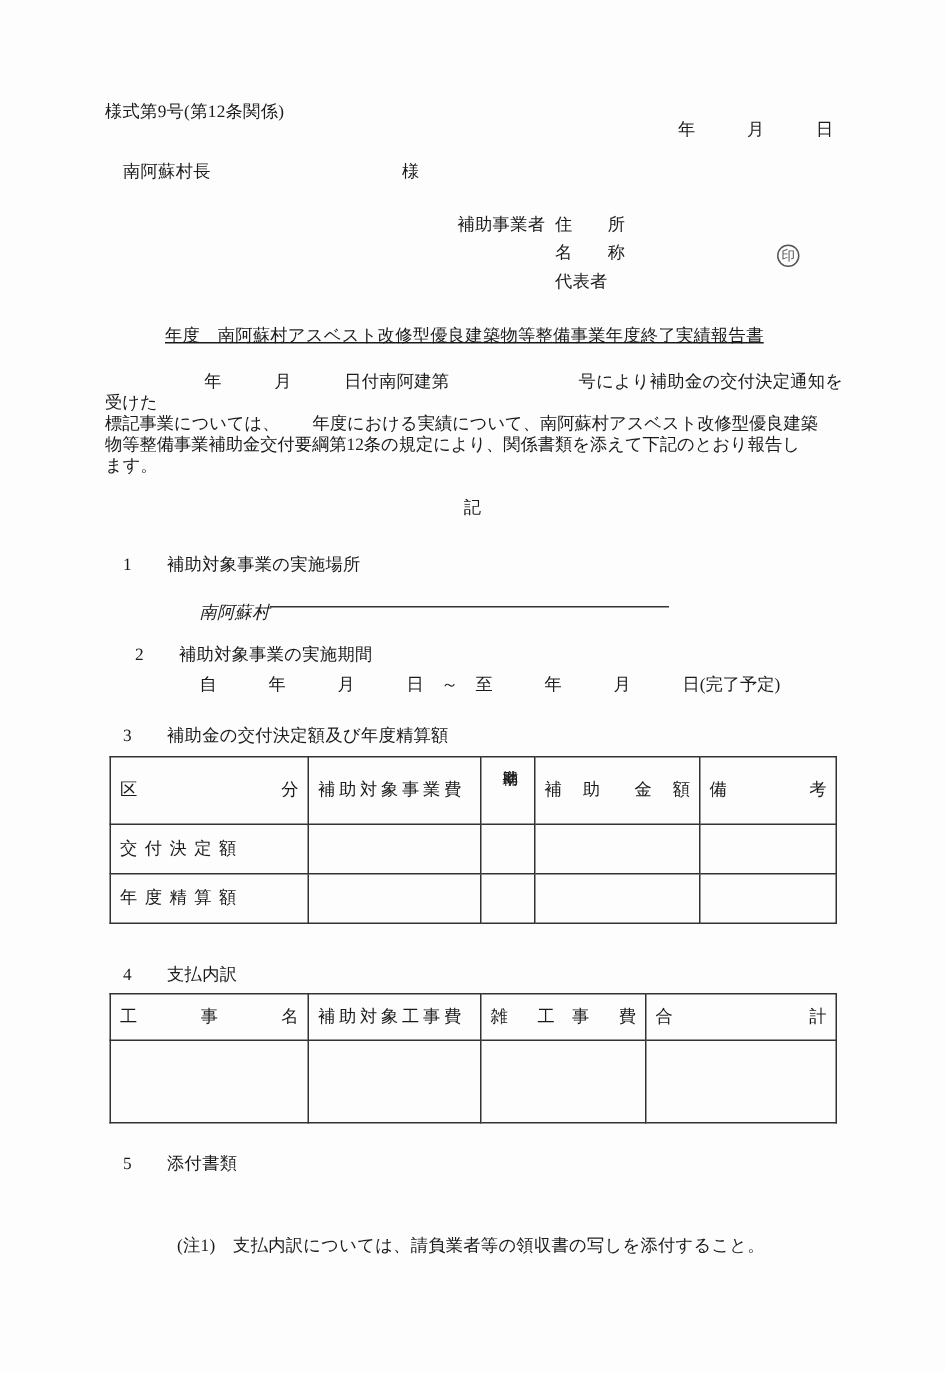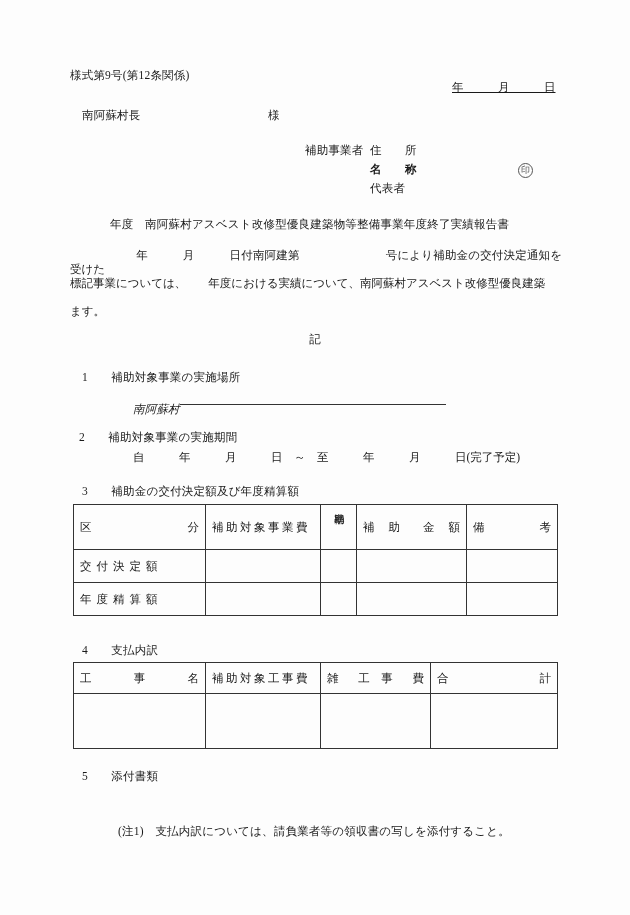--- a/index.html
+++ b/index.html
@@ -24,47 +24,47 @@
   .t {
     position: absolute;
     white-space: pre;
     font-size: 11.5px;
     line-height: 1.0;
     letter-spacing: 0.2px;
   }
 
   
   .form-no        { left: 70px;  top: 70px;  font-size: 11.5px; }
-  .date-line      { left: 452px; top: 82px;  font-size: 11.5px; letter-spacing: 0px; text-decoration: underline; }
+  .date-line      { left: 452px; top: 82px;  font-size: 11.5px; letter-spacing: 0px; }
   .addressee      { left: 82px;  top: 110px; font-size: 11.5px; }
   .addressee-sama { left: 268px; top: 110px; font-size: 11.5px; }
 
   
   .appl-label { left: 305px; top: 145px; font-size: 11.5px; }
   .appl-row   { left: 370px; font-size: 11.5px; }
   .appl-addr  { top: 145px; }
-  .appl-name  { top: 164px; font-weight: bold; }
+  .appl-name  { top: 164px; }
   .appl-rep   { top: 183px; }
   .seal {
     position: absolute;
     left: 518px;
     top: 163px;
     width: 13px;
     height: 13px;
     border: 1px solid #555;
     border-radius: 50%;
     font-size: 9px;
     line-height: 13px;
     text-align: center;
     color: #555;
     font-family: "Liberation Serif", serif;
   }
 
   
-  .doc-title { left: 110px; top: 219px; font-size: 11.5px; }
+  .doc-title { left: 110px; top: 219px; font-size: 11.5px; text-decoration: underline; }
 
   
   .body-para {
     position: absolute;
     left: 70px;
     top: 248px;
     width: 492px;
     font-size: 11.5px;
     line-height: 14px;
     text-align: justify;
@@ -78,21 +78,21 @@
   .s1-head { left: 82px;  top: 372px; }
   .s1-body { left: 133px; top: 404px; font-style: italic; }
   .s1-rule {
     position: absolute;
     left: 180px;
     top: 404px;
     width: 266px;
     border-bottom: 1px solid #333;
   }
 
-  .s2-head { left: 79px;  top: 432px; }
+  .s2-head { left: 90px;  top: 432px; }
   .s2-body { left: 133px; top: 452px; letter-spacing: 0px; }
 
   .s3-head { left: 82px;  top: 486px; }
   .s4-head { left: 82px;  top: 645px; }
 
   .s5-head  { left: 82px;  top: 771px; }
   .s5-items { left: 100px; top: 790px; }
   .note1    { left: 118px; top: 826px; }
 
   
@@ -144,21 +144,21 @@
   <div class="t addressee-sama">様</div>
 
   <div class="t appl-label">補助事業者</div>
   <div class="t appl-row appl-addr">住　　所</div>
   <div class="t appl-row appl-name">名　　称</div>
   <div class="t appl-row appl-rep">代表者</div>
   <div class="seal">印</div>
 
   <div class="t doc-title">年度　南阿蘇村アスベスト改修型優良建築物等整備事業年度終了実績報告書</div>
 
-  <div class="body-para"><span class="ind"></span><span>年　　　月　　　日付南阿建第</span><span class="gapL"></span><span>号により補助金の交付決定通知を受けた</span><br><span>標記事業については、</span><span class="gapS"></span><span>年度における実績について、南阿蘇村アスベスト改修型優良建築</span><br><br><span>ます。</span></div>
+  <div class="body-para"><span class="ind"></span><span>年　　　月　　　日付南阿建第</span><span class="gapL"></span><span>号により補助金の交付決定通知を受けた</span><br><span>標記事業については、</span><span class="gapS"></span><span>年度における実績について、南阿蘇村アスベスト改修型優良建築</span><br><span>物等整備事業補助金交付要綱第12条の規定により、関係書類を添えて下記のとおり報告し</span><br><span>ます。</span></div>
 
   <div class="t ki">記</div>
 
   <div class="t s1-head"><span>1</span>　　<span>補助対象事業の実施場所</span></div>
   <div class="t s1-body">南阿蘇村</div>
   <div class="s1-rule"></div>
 
   <div class="t s2-head"><span>2</span>　　<span>補助対象事業の実施期間</span></div>
   <div class="t s2-body">自　　　年　　　月　　　日　～　至　　　年　　　月　　　日(完了予定)</div>
 

